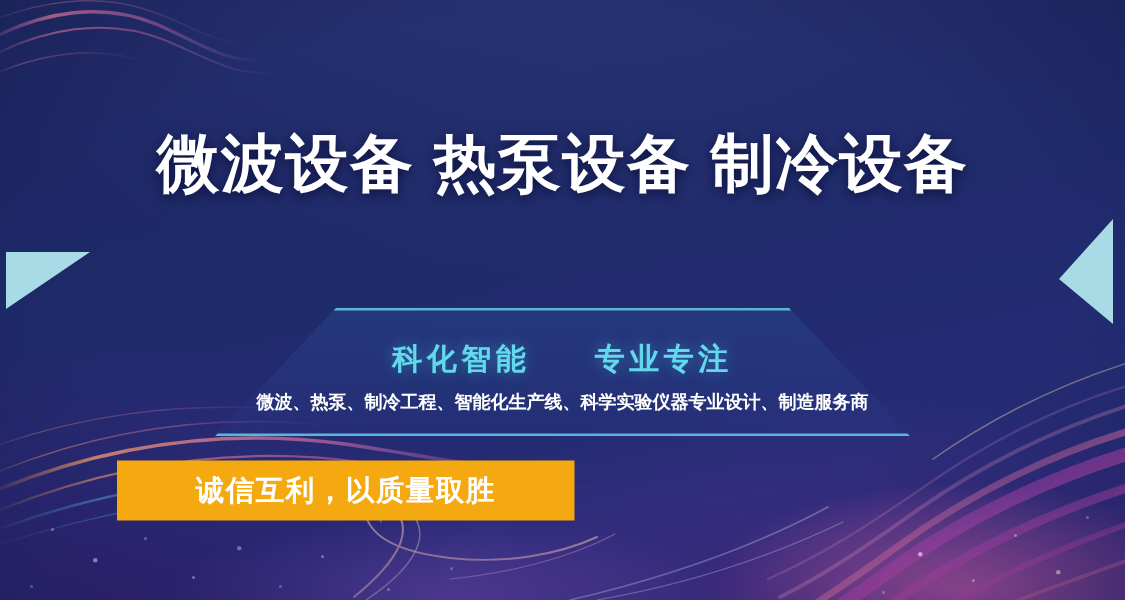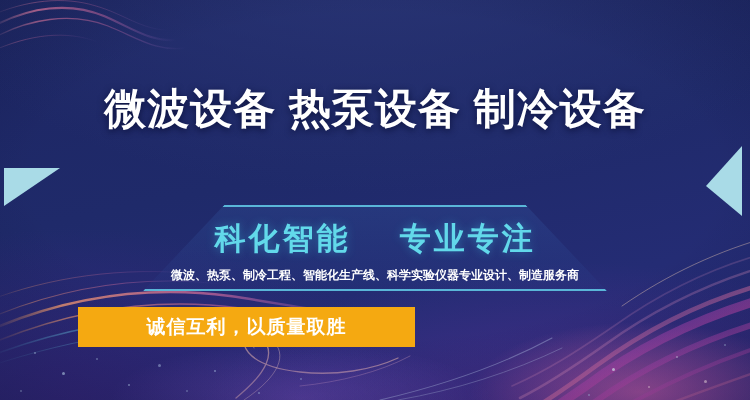--- a/index.html
+++ b/index.html
@@ -123,21 +123,21 @@
     inset: 0;
     display: flex;
     flex-direction: column;
     align-items: center;
     justify-content: center;
     padding-top: 6px;
     box-sizing: border-box;
   }
   .badge-main {
     color: #62d9ea;
-    font-size: 31px;
+    font-size: 20px;
     font-weight: bold;
     letter-spacing: 3px;
     white-space: nowrap;
     text-shadow: 0 0 10px rgba(60,190,225,0.45);
     margin-bottom: 7px;
   }
   .badge-main .gap { display: inline-block; width: 26px; }
   .badge-sub {
     color: #ffffff;
     font-size: 12px;
@@ -165,21 +165,21 @@
     letter-spacing: 1px;
     white-space: nowrap;
     box-sizing: border-box;
   }
   .slogan-light {
     width: 280px;
     background: #fdfdfd;
     color: #eaa11b;
   }
   .slogan-accent {
-    width: 337px;
+    width: 305px;
     background: #f5a911;
     color: #ffffff;
   }
 </style>
 </head>
 <body>
 
 <div id="banner">
 
   <div class="bg-base"></div>

